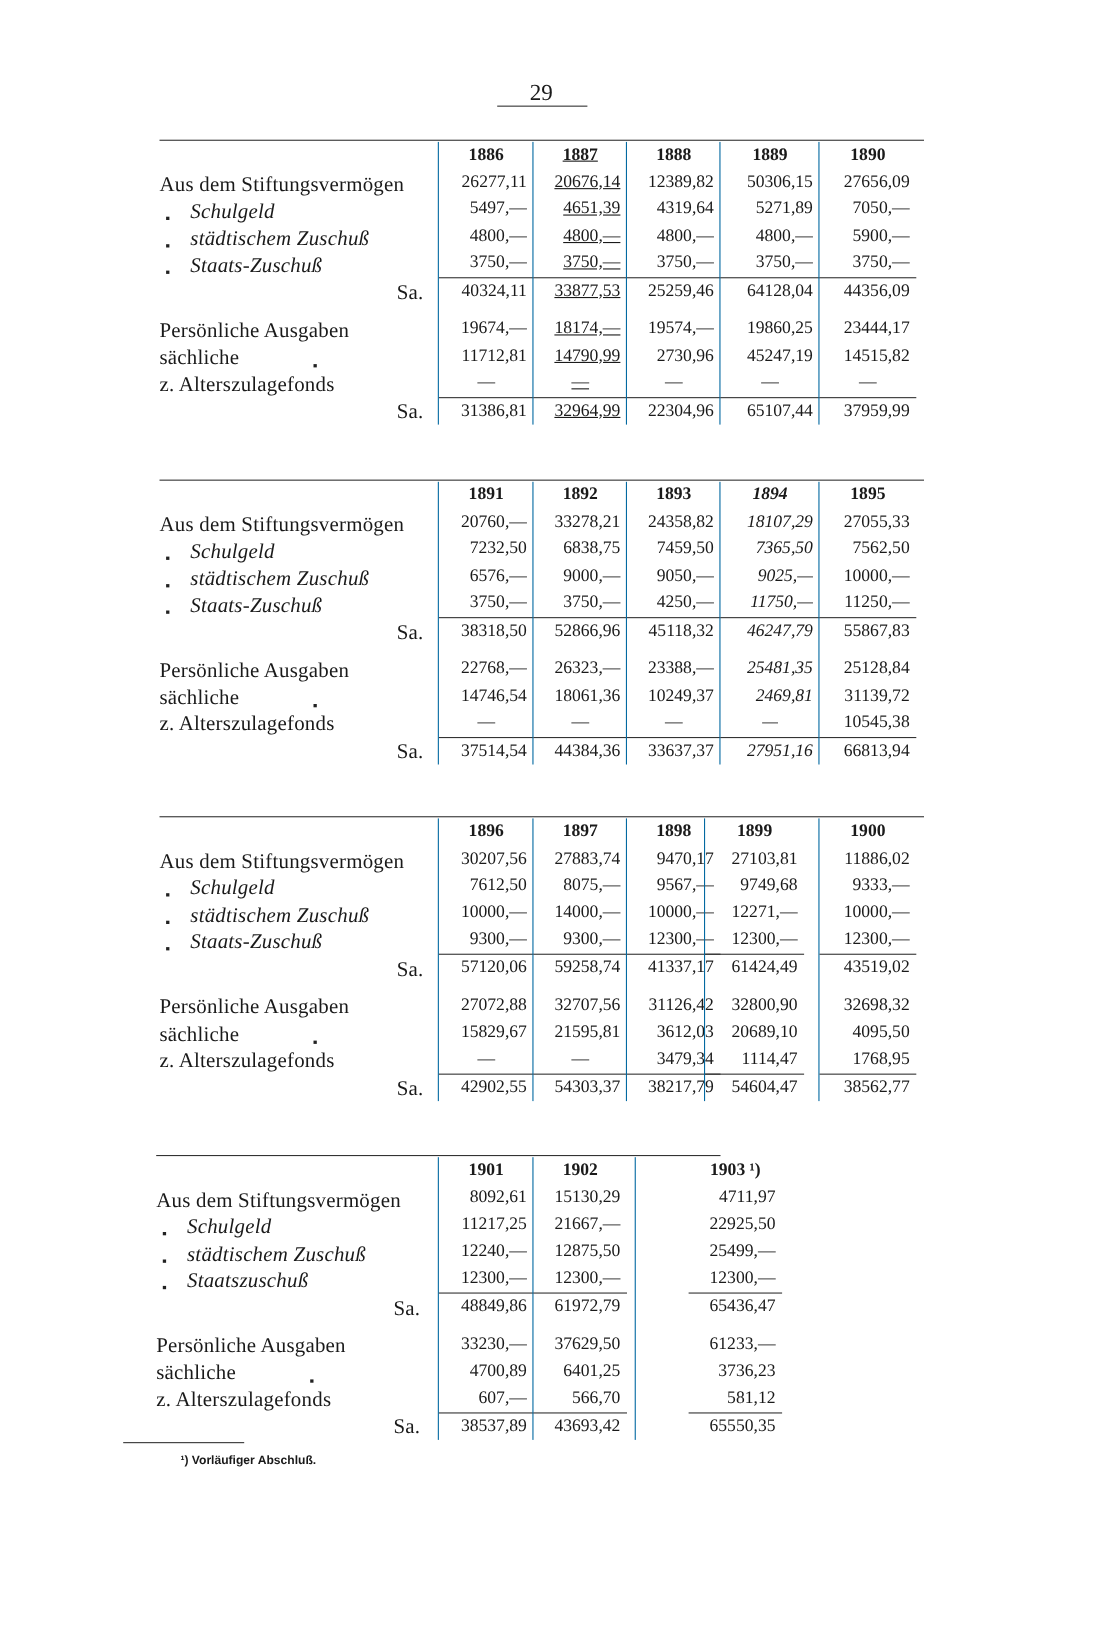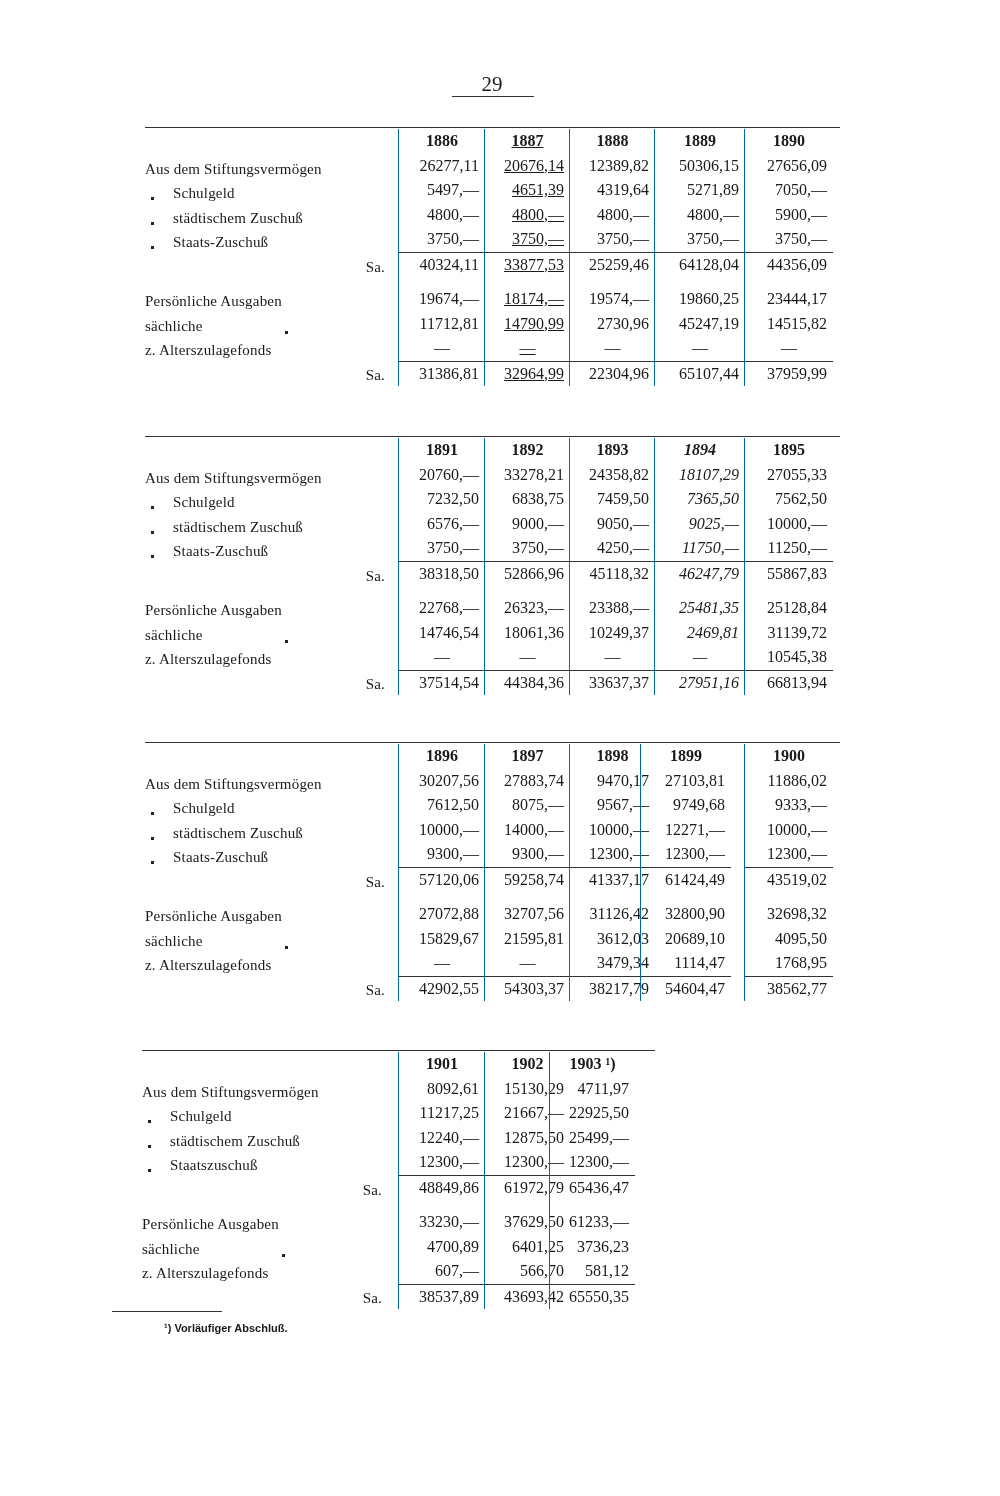--- a/index.html
+++ b/index.html
@@ -2,23 +2,23 @@
 <html><head>
 <meta charset="utf-8">
 <style>
   html, body { margin: 0; padding: 0; background: #ffffff; }
   body { width: 1000px; height: 1496px; position: relative; overflow: hidden; color: #1a1a1a;
          font-family: "Liberation Serif", "DejaVu Serif", serif; }
   .pagenum { position: absolute; top: 72px; left: 452px; width: 80px; text-align: center; font-size: 21px; }
   .pagenum-rule { position: absolute; top: 96px; left: 452px; width: 82px; border-top: 1px solid #333; }
   .block { position: absolute; left: 0; width: 1000px; }
   .toprule { position: absolute; height: 0; border-top: 1px solid #333; }
-  .labels { position: absolute; font-size: 15px; line-height: 24.5px; letter-spacing: 0.2px; }
+  .labels { position: absolute; font-size: 19px; line-height: 24.5px; letter-spacing: 0.2px; }
   .labels div { height: 24.5px; white-space: nowrap; }
-  .ind { padding-left: 28px; position: relative; }
+  .ind { padding-left: 28px; position: relative; font-style: italic; }
   .ind::before { content: ""; position: absolute; left: 6px; top: 16px; width: 3px; height: 3px; background: #222; }
   .dotmark { position: absolute; width: 3px; height: 3px; background: #222; }
   .sa { text-align: right; }
   .col { position: absolute; border-left: 1px solid #0369a1; font-size: 16px; line-height: 24.5px; }
   .col .c { height: 24.5px; text-align: right; padding-right: 6px; white-space: nowrap; }
   .col .yr { text-align: center; font-weight: bold; padding-right: 0; }
   .col .sum { border-top: 1px solid #333; }
   .col .gap { height: 10px; }
   .col .dash { text-align: center; padding-right: 0; }
   .footrule { position: absolute; top: 1311px; left: 112px; width: 110px; border-top: 1px solid #333; }
@@ -308,21 +308,21 @@
         <div class="c ">21667,—</div>
         <div class="c ">12875,50</div>
         <div class="c ">12300,—</div>
         <div class="c sum">61972,79</div>
         <div class="gap"></div>
         <div class="c ">37629,50</div>
         <div class="c ">6401,25</div>
         <div class="c ">566,70</div>
         <div class="c sum">43693,42</div>
       </div>
-      <div class="col" style="left: 549px; width: 85px; top: 2px;">
+      <div class="col" style="left: 577px; width: 85px; top: 2px; padding-left: 48px;">
         <div class="c yr">1903 ¹)</div>
         <div class="c ">4711,97</div>
         <div class="c ">22925,50</div>
         <div class="c ">25499,—</div>
         <div class="c ">12300,—</div>
         <div class="c sum">65436,47</div>
         <div class="gap"></div>
         <div class="c ">61233,—</div>
         <div class="c ">3736,23</div>
         <div class="c ">581,12</div>

